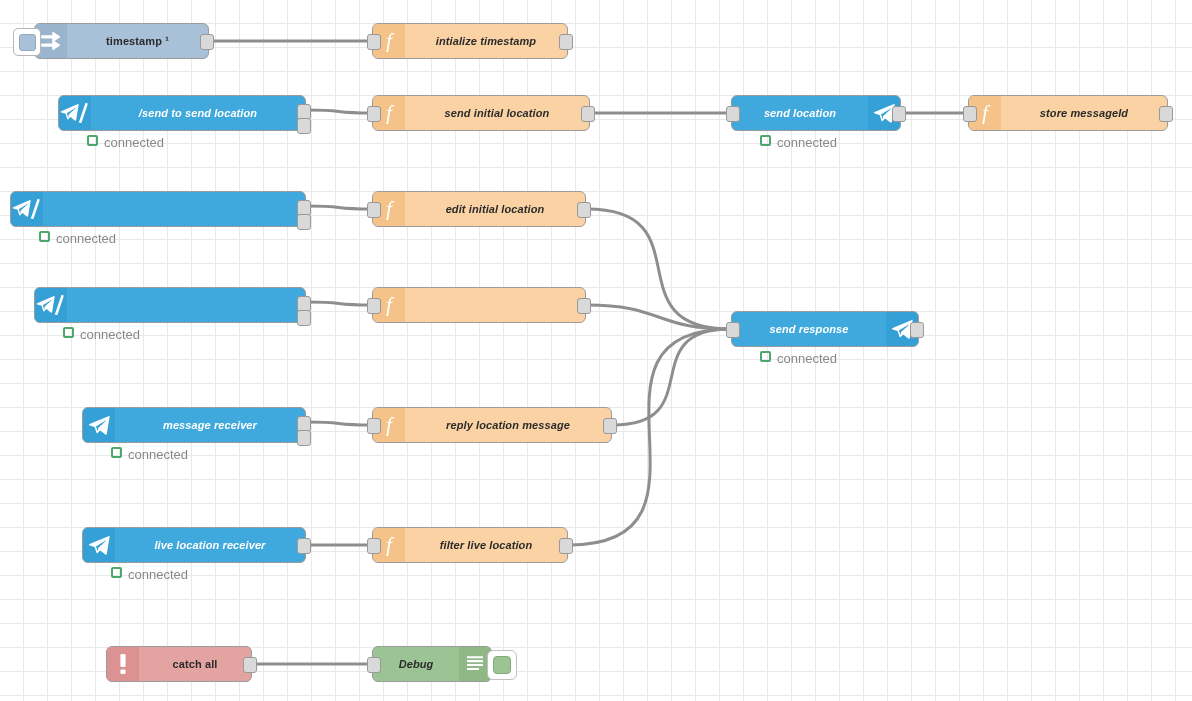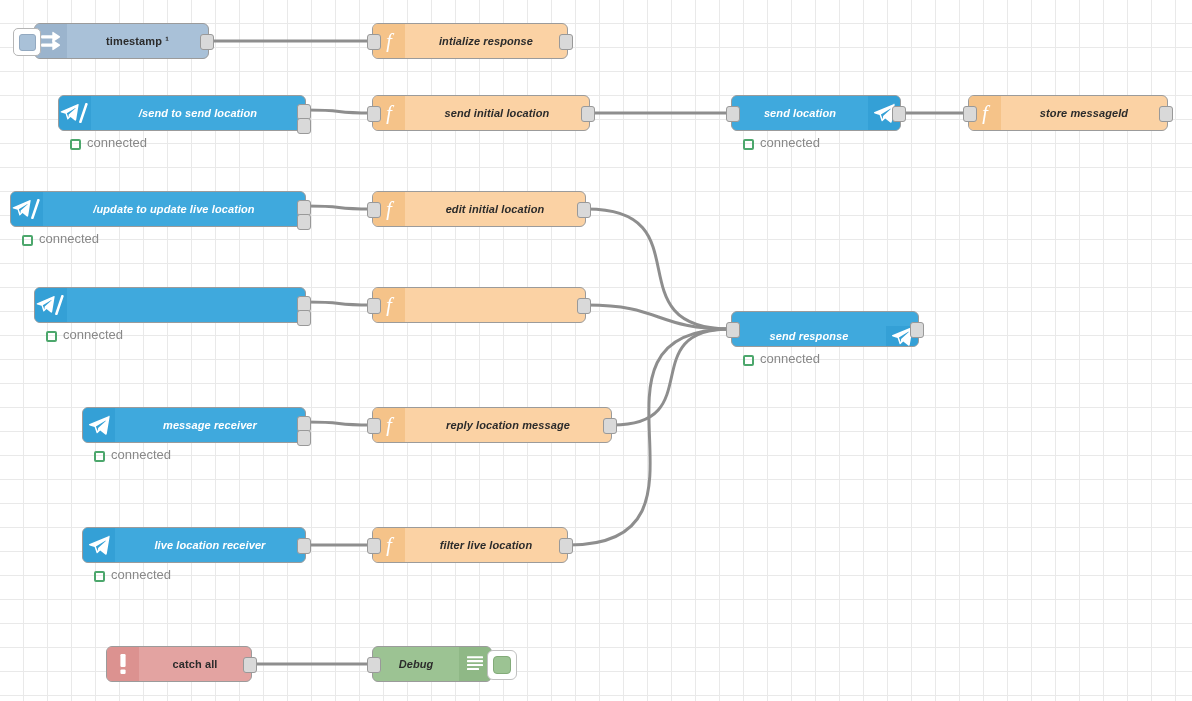--- a/index.html
+++ b/index.html
@@ -99,26 +99,27 @@
   }
   .port.in  { left: -6px; }
   .port.out { right: -6px; }
   .port.out1 { right: -6px; top: 8px;  margin-top: 0; }
   .port.out2 { right: -6px; top: 22px; margin-top: 0; }
 
   
   .status {
     position: absolute;
     display: flex;
-    align-items: flex-end;
+    align-items: flex-start;
     gap: 6px;
     font-size: 13px;
     color: #888888;
     white-space: nowrap;
     z-index: 5;
+    margin-left: 17px;
   }
   .status-dot {
     width: 11px;
     height: 11px;
     border: 2.5px solid #4ca76c;
     border-radius: 2px;
     box-sizing: border-box;
     background: transparent;
     flex: 0 0 auto;
   }
@@ -211,21 +212,21 @@
           <i></i>
         </div>
       </div>
       <div class="node n-function" style="left: 372px; top: 23px; width: 196px;">
         <div class="node-body">
           <div class="icon-box">
             <svg class="gl" width="20" height="22" viewBox="0 0 20 22">
               <text x="10" y="18" text-anchor="middle" font-family="'Liberation Serif',serif" font-style="italic" font-size="21" fill="#ffffff">f</text>
             </svg>
           </div>
-          <div class="label">intialize response</div>
+          <div class="label">intialize timestamp</div>
         </div>
         <div class="port in"></div>
         <div class="port out"></div>
       </div>
       <div class="node n-telegram" style="left: 58px; top: 95px; width: 248px;">
         <div class="node-body">
           <div class="icon-box">
             <svg class="gl" width="30" height="20" viewBox="0 0 30 20">
               <path d="M18 1 1.2 8.3c-.8.4-.7 1 .1 1.2l4.3 1.3 1.6 5.1c.2.6.5.7 1 .3l2.3-2.1 4.4 3.3c.7.5 1.1.2 1.3-.6L18.6 2c.2-.9-.3-1.3-.6-1zM6.8 10.3l8.2-5.1c.3-.2.7-.1.4.2l-6.7 6.2-.3 2.8z" fill="#ffffff"></path>
               <path d="M26.4 1.2 20.4 18.8" stroke="#ffffff" stroke-width="2.6" stroke-linecap="round" fill="none"></path>
@@ -281,21 +282,20 @@
         <div class="port out"></div>
       </div>
       <div class="node n-telegram" style="left: 10px; top: 191px; width: 296px;">
         <div class="node-body">
           <div class="icon-box">
             <svg class="gl" width="30" height="20" viewBox="0 0 30 20">
               <path d="M18 1 1.2 8.3c-.8.4-.7 1 .1 1.2l4.3 1.3 1.6 5.1c.2.6.5.7 1 .3l2.3-2.1 4.4 3.3c.7.5 1.1.2 1.3-.6L18.6 2c.2-.9-.3-1.3-.6-1zM6.8 10.3l8.2-5.1c.3-.2.7-.1.4.2l-6.7 6.2-.3 2.8z" fill="#ffffff"></path>
               <path d="M26.4 1.2 20.4 18.8" stroke="#ffffff" stroke-width="2.6" stroke-linecap="round" fill="none"></path>
             </svg>
           </div>
-          <div class="label">/update to update live location</div>
         </div>
         <div class="port out1"></div>
         <div class="port out2"></div>
       </div>
       <div class="status" style="left: 22px; top: 231px;">
         <span class="status-dot"></span>
         <span>connected</span>
       </div>
       <div class="node n-function" style="left: 372px; top: 191px; width: 214px;">
         <div class="node-body">
@@ -329,21 +329,21 @@
         <div class="node-body">
           <div class="icon-box">
             <svg class="gl" width="20" height="22" viewBox="0 0 20 22">
               <text x="10" y="18" text-anchor="middle" font-family="'Liberation Serif',serif" font-style="italic" font-size="21" fill="#ffffff">f</text>
             </svg>
           </div>
         </div>
         <div class="port in"></div>
         <div class="port out"></div>
       </div>
-      <div class="node n-telegram" style="left: 731px; top: 311px; width: 188px; align-items: flex-end;">
+      <div class="node n-telegram" style="left: 731px; top: 311px; width: 188px;">
         <div class="node-body">
           <div class="label">send response</div>
           <div class="icon-box right">
             <svg class="gl" width="22" height="20" viewBox="0 0 22 20">
               <path d="M21 1 1.6 9.1c-.9.4-.8 1.1.1 1.3l4.9 1.5 1.9 5.8c.2.7.6.8 1.1.3l2.6-2.4 5.1 3.8c.8.5 1.3.2 1.5-.7L21.6 2c.2-1-.3-1.4-1.1-1zM7.9 11.6l9.4-5.8c.4-.3.8-.1.5.2l-7.7 7.1-.3 3.2z" fill="#ffffff"></path>
             </svg>
           </div>
         </div>
         <div class="port in"></div>
         <div class="port out"></div>

